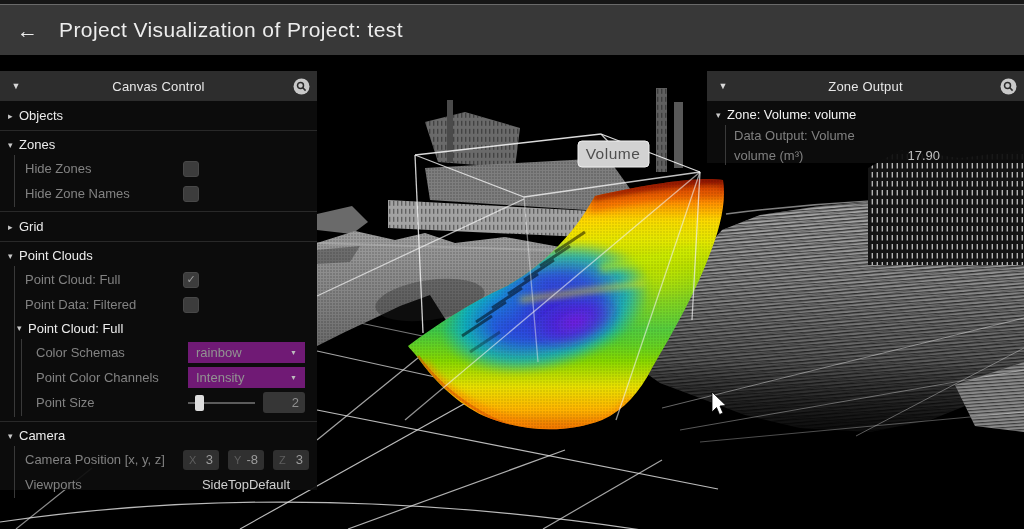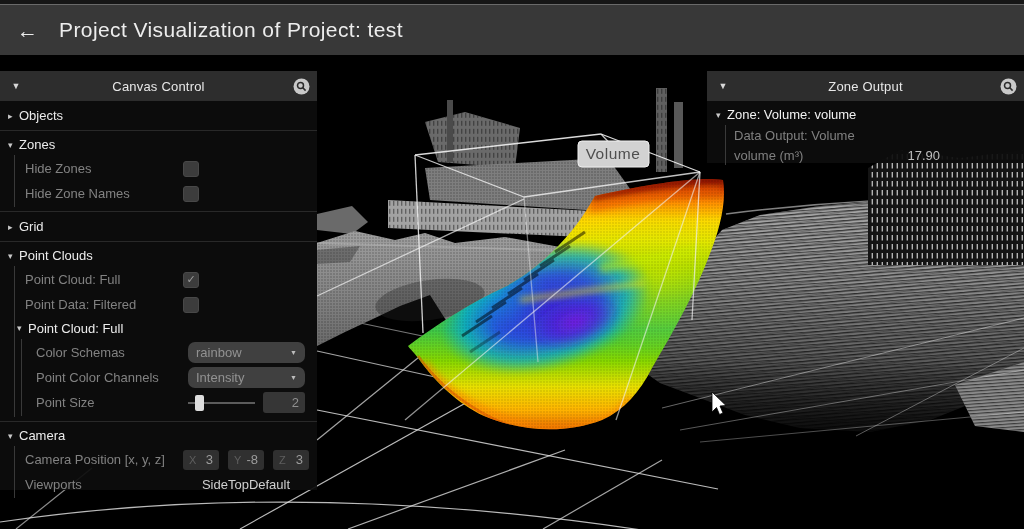--- a/index.html
+++ b/index.html
@@ -34,21 +34,21 @@
   .ghead{display:flex;align-items:center;padding-left:8px;height:21px;color:#ededed;}
   .gbody{border-left:1px solid #393939;margin-left:14px;padding:1px 0;}
   .gbody2{border-left:1px solid #393939;margin-left:6px;padding:1px 4px;}
   .row{display:flex;align-items:center;height:25px;padding-left:10px;padding-right:8px;color:#828282;}
   .row .lbl{width:158px;flex-shrink:0;}
   .ctrl{flex:1;display:flex;align-items:center;}
   .subhead{display:flex;align-items:center;height:22px;padding-left:2px;color:#ededed;}
 
   .chk{width:14px;height:14px;background:#3c3c3c;border:1px solid #484848;border-radius:3px;
        display:flex;align-items:center;justify-content:center;font-size:11px;color:#9c9c9c;line-height:1;}
-  .dd{flex:1;height:21px;background:#404040;border-radius:7px;display:flex;align-items:center;
+  .dd{flex:1;height:21px;background:#701a75;border-radius:0;display:flex;align-items:center;
       padding:0 8px;color:#929292;}
   .ddc{margin-left:auto;font-size:7px;color:#bdbdbd;}
   .sliderwrap{flex:1;display:flex;align-items:center;}
   .track{position:relative;height:2px;background:#5c5c5c;flex:1;margin-right:8px;}
   .thumb{position:absolute;left:7px;top:-7px;width:9px;height:16px;background:#dedede;border-radius:2px;}
   .numbox{width:42px;height:21px;background:#363636;border-radius:3px;color:#8f8f8f;
           display:flex;align-items:center;justify-content:flex-end;padding-right:6px;box-sizing:border-box;}
   .axis{flex:1;display:flex;gap:9px;}
   .axisbox{flex:1;height:20px;background:#303030;border-radius:3px;display:flex;align-items:center;
            padding:0 6px;box-sizing:border-box;}

